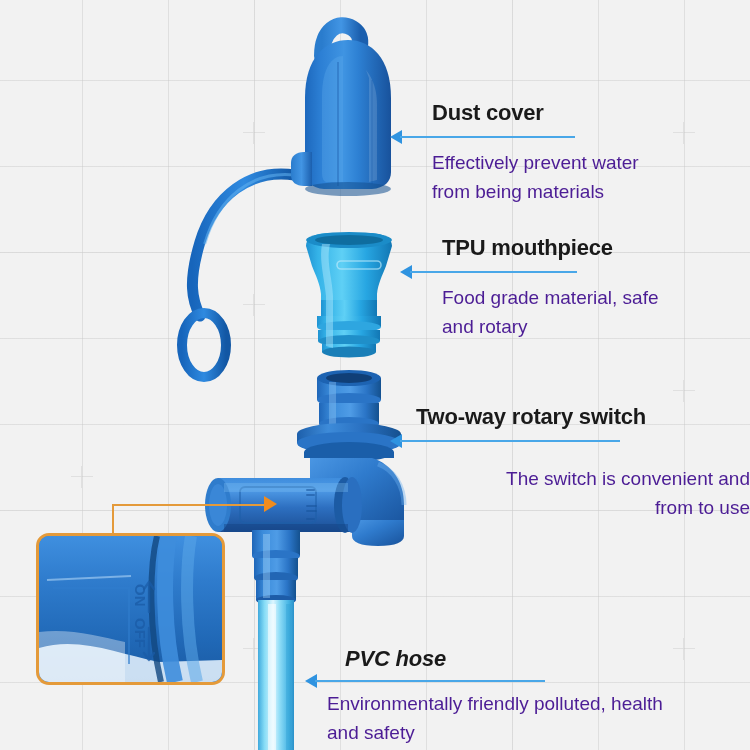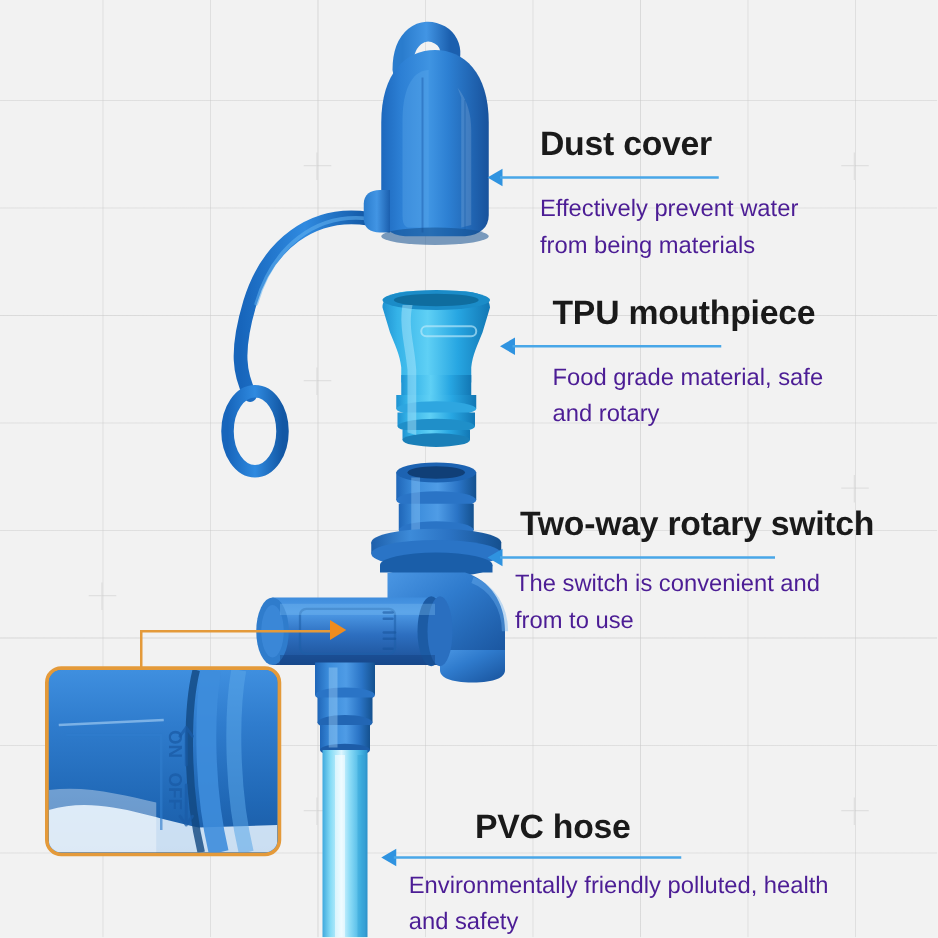--- a/index.html
+++ b/index.html
@@ -19,21 +19,21 @@
         background-size:258px 258px;background-position:-4px -6px;}
   .xmark{position:absolute;width:22px;height:22px;opacity:.5;}
   .xmark:before,.xmark:after{content:"";position:absolute;background:rgba(195,195,195,.75);}
   .xmark:before{left:10px;top:0;width:1px;height:22px;}
   .xmark:after{top:10px;left:0;height:1px;width:22px;}
 
   .art{position:absolute;}
 
   
   .callout{position:absolute;}
-  .callout .heading{font-size:27px;font-weight:700;color:#1a1a1a;
+  .callout .heading{font-size:22px;font-weight:700;color:#1a1a1a;
         letter-spacing:-.2px;line-height:1;white-space:nowrap;}
   .callout .body{font-size:19px;color:#4c1d95;line-height:1.55;
         font-weight:400;}
   .callout .body div{white-space:nowrap;}
   .arrowrow{position:relative;height:14px;}
   .arrowrow .line{position:absolute;left:10px;top:6px;height:2px;
         background:#49a7e8;}
   .arrowrow .head{position:absolute;left:0;top:0;width:0;height:0;
         border-top:7px solid transparent;border-bottom:7px solid transparent;
         border-right:12px solid #2f93e0;}
@@ -300,28 +300,28 @@
       <div>and rotary</div>
     </div>
   </div>
 
   <div class="callout" style="left:390px;top:406px;width:360px;">
     <div class="heading" style="margin-left:26px;">Two-way rotary switch</div>
     <div class="arrowrow" style="margin-top:6px;">
       <div class="head"></div>
       <div class="line" style="width:220px;"></div>
     </div>
-    <div class="body" style="margin-left:22px;margin-top:0;">
+    <div class="body" style="margin-left:22px;margin-top:16px;text-align:right;">
       <div>The switch is convenient and</div>
       <div>from to use</div>
     </div>
   </div>
 
   <div class="callout" style="left:305px;top:648px;width:445px;">
-    <div class="heading" style="margin-left:75px;">PVC hose</div>
+    <div class="heading" style="margin-left:40px;font-style:italic;">PVC hose</div>
     <div class="arrowrow" style="margin-top:4px;">
       <div class="head"></div>
       <div class="line" style="width:230px;"></div>
     </div>
     <div class="body" style="margin-left:22px;margin-top:1px;">
       <div>Environmentally friendly polluted, health</div>
       <div>and safety</div>
     </div>
   </div>
 

